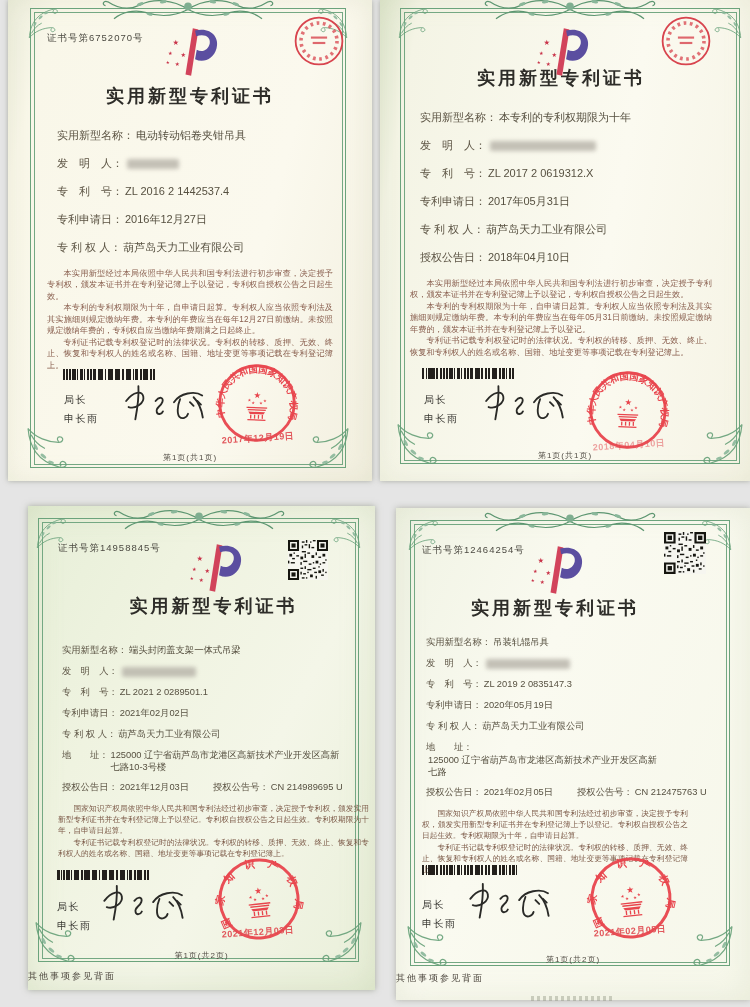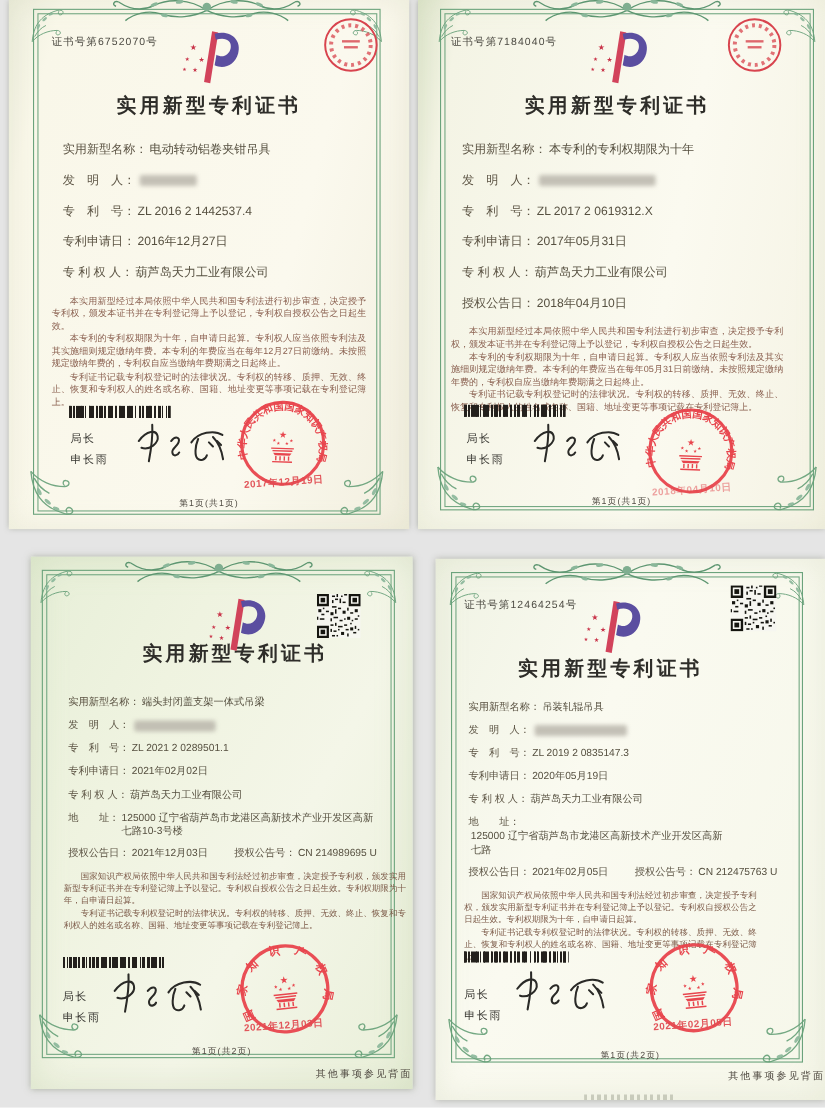--- a/index.html
+++ b/index.html
@@ -98,21 +98,21 @@
   .sealdate{position:absolute;left:-16px;top:72px;width:120px;text-align:center;color:#e04a50;
             font-size:9px;font-weight:bold;letter-spacing:.5px;transform:rotate(-4deg);opacity:.92}
   .cert--tr .sealdate{opacity:.5}
 
   .pageno{position:absolute;left:0;right:0;text-align:center;font-size:8px;
           letter-spacing:1px;color:#514c44}
   .cert--tl .pageno{top:452px}
   .cert--tr .pageno{top:450px}
   .cert--bl .pageno{top:444px}
   .cert--br .pageno{top:446px}
-  .caption{position:absolute;left:0;right:0;text-align:right;font-size:9px;
+  .caption{position:absolute;left:0;right:0;text-align:left;font-size:9px;
            letter-spacing:2px;color:#4c463e;top:464px}
   .ghost{position:absolute;left:0;right:0;top:479px;text-align:center}
   .ghost span{display:inline-block;width:84px;height:5px;opacity:.4;filter:blur(.7px);
      background:repeating-linear-gradient(90deg,#8d927f 0 3px,transparent 3px 6px)}
 
   
   .cert--tl{left:8px;top:0;width:364px;height:481px}
   .cert--tr{left:380px;top:0;width:370px;height:481px}
   .cert--bl{left:28px;top:506px;width:347px;height:484px}
   .cert--br{left:396px;top:508px;width:354px;height:492px}
@@ -342,36 +342,35 @@
           <use href="#corner"></use>
         </svg>
       <svg class="corner c-bl">
           <use href="#corner"></use>
         </svg>
       <svg class="corner c-br">
           <use href="#corner"></use>
         </svg>
     </div>
     <div class="content">
-      <div class="certno">证书号第7184040号</div>
       <svg class="logo">
           <use href="#logo"></use>
         </svg>
       <div class="title">实用新型专利证书</div>
       <div class="rows">
         <div class="row"><span class="lab">实用新型名称：</span><span class="val">本专利的专利权期限为十年</span></div>
         <div class="row"><span class="lab">发　明　人：</span><span class="blur" style="width:106px"></span></div>
         <div class="row"><span class="lab">专　利　号：</span><span class="val">ZL 2017 2 0619312.X</span></div>
         <div class="row"><span class="lab">专利申请日：</span><span class="val">2017年05月31日</span></div>
         <div class="row"><span class="lab">专 利 权 人：</span><span class="val">葫芦岛天力工业有限公司</span></div>
         <div class="row"><span class="lab">授权公告日：</span><span class="val">2018年04月10日</span></div>
       </div>
       <div class="body">
         <p class="para">本实用新型经过本局依照中华人民共和国专利法进行初步审查，决定授予专利权，颁发本证书并在专利登记簿上予以登记，专利权自授权公告之日起生效。</p>
-        <p class="para">本专利的专利权期限为十年，自申请日起算。专利权人应当依照专利法及其实施细则规定缴纳年费。本专利的年费应当在每年05月31日前缴纳。未按照规定缴纳年费的，专利权自应当缴纳年费期满之日起终止。</p>
+        <p class="para">本专利的专利权期限为十年，自申请日起算。专利权人应当依照专利法及其实施细则规定缴纳年费。本专利的年费应当在每年05月31日前缴纳。未按照规定缴纳年费的，颁发本证书并在专利登记簿上予以登记。</p>
         <p class="para">专利证书记载专利权登记时的法律状况。专利权的转移、质押、无效、终止、恢复和专利权人的姓名或名称、国籍、地址变更等事项记载在专利登记簿上。</p>
       </div>
     </div>
     <div class="widget"><svg viewBox="0 0 60 60">
           <use href="#stamp"></use>
         </svg></div>
     <div class="barcode"></div>
     <div class="director">
       <div>局长</div>
       <div>申长雨</div>
@@ -403,20 +402,21 @@
           <use href="#corner"></use>
         </svg>
       <svg class="corner c-bl">
           <use href="#corner"></use>
         </svg>
       <svg class="corner c-br">
           <use href="#corner"></use>
         </svg>
     </div>
     <div class="content">
+      <div class="certno">证书号第14958845号</div>
       <svg class="logo">
           <use href="#logo"></use>
         </svg>
       <div class="title">实用新型专利证书</div>
       <div class="rows">
         <div class="row"><span class="lab">实用新型名称：</span><span class="val">端头封闭盖支架一体式吊梁</span></div>
         <div class="row"><span class="lab">发　明　人：</span><span class="blur" style="width:74px"></span></div>
         <div class="row"><span class="lab">专　利　号：</span><span class="val">ZL 2021 2 0289501.1</span></div>
         <div class="row"><span class="lab">专利申请日：</span><span class="val">2021年02月02日</span></div>
         <div class="row"><span class="lab">专 利 权 人：</span><span class="val">葫芦岛天力工业有限公司</span></div>

